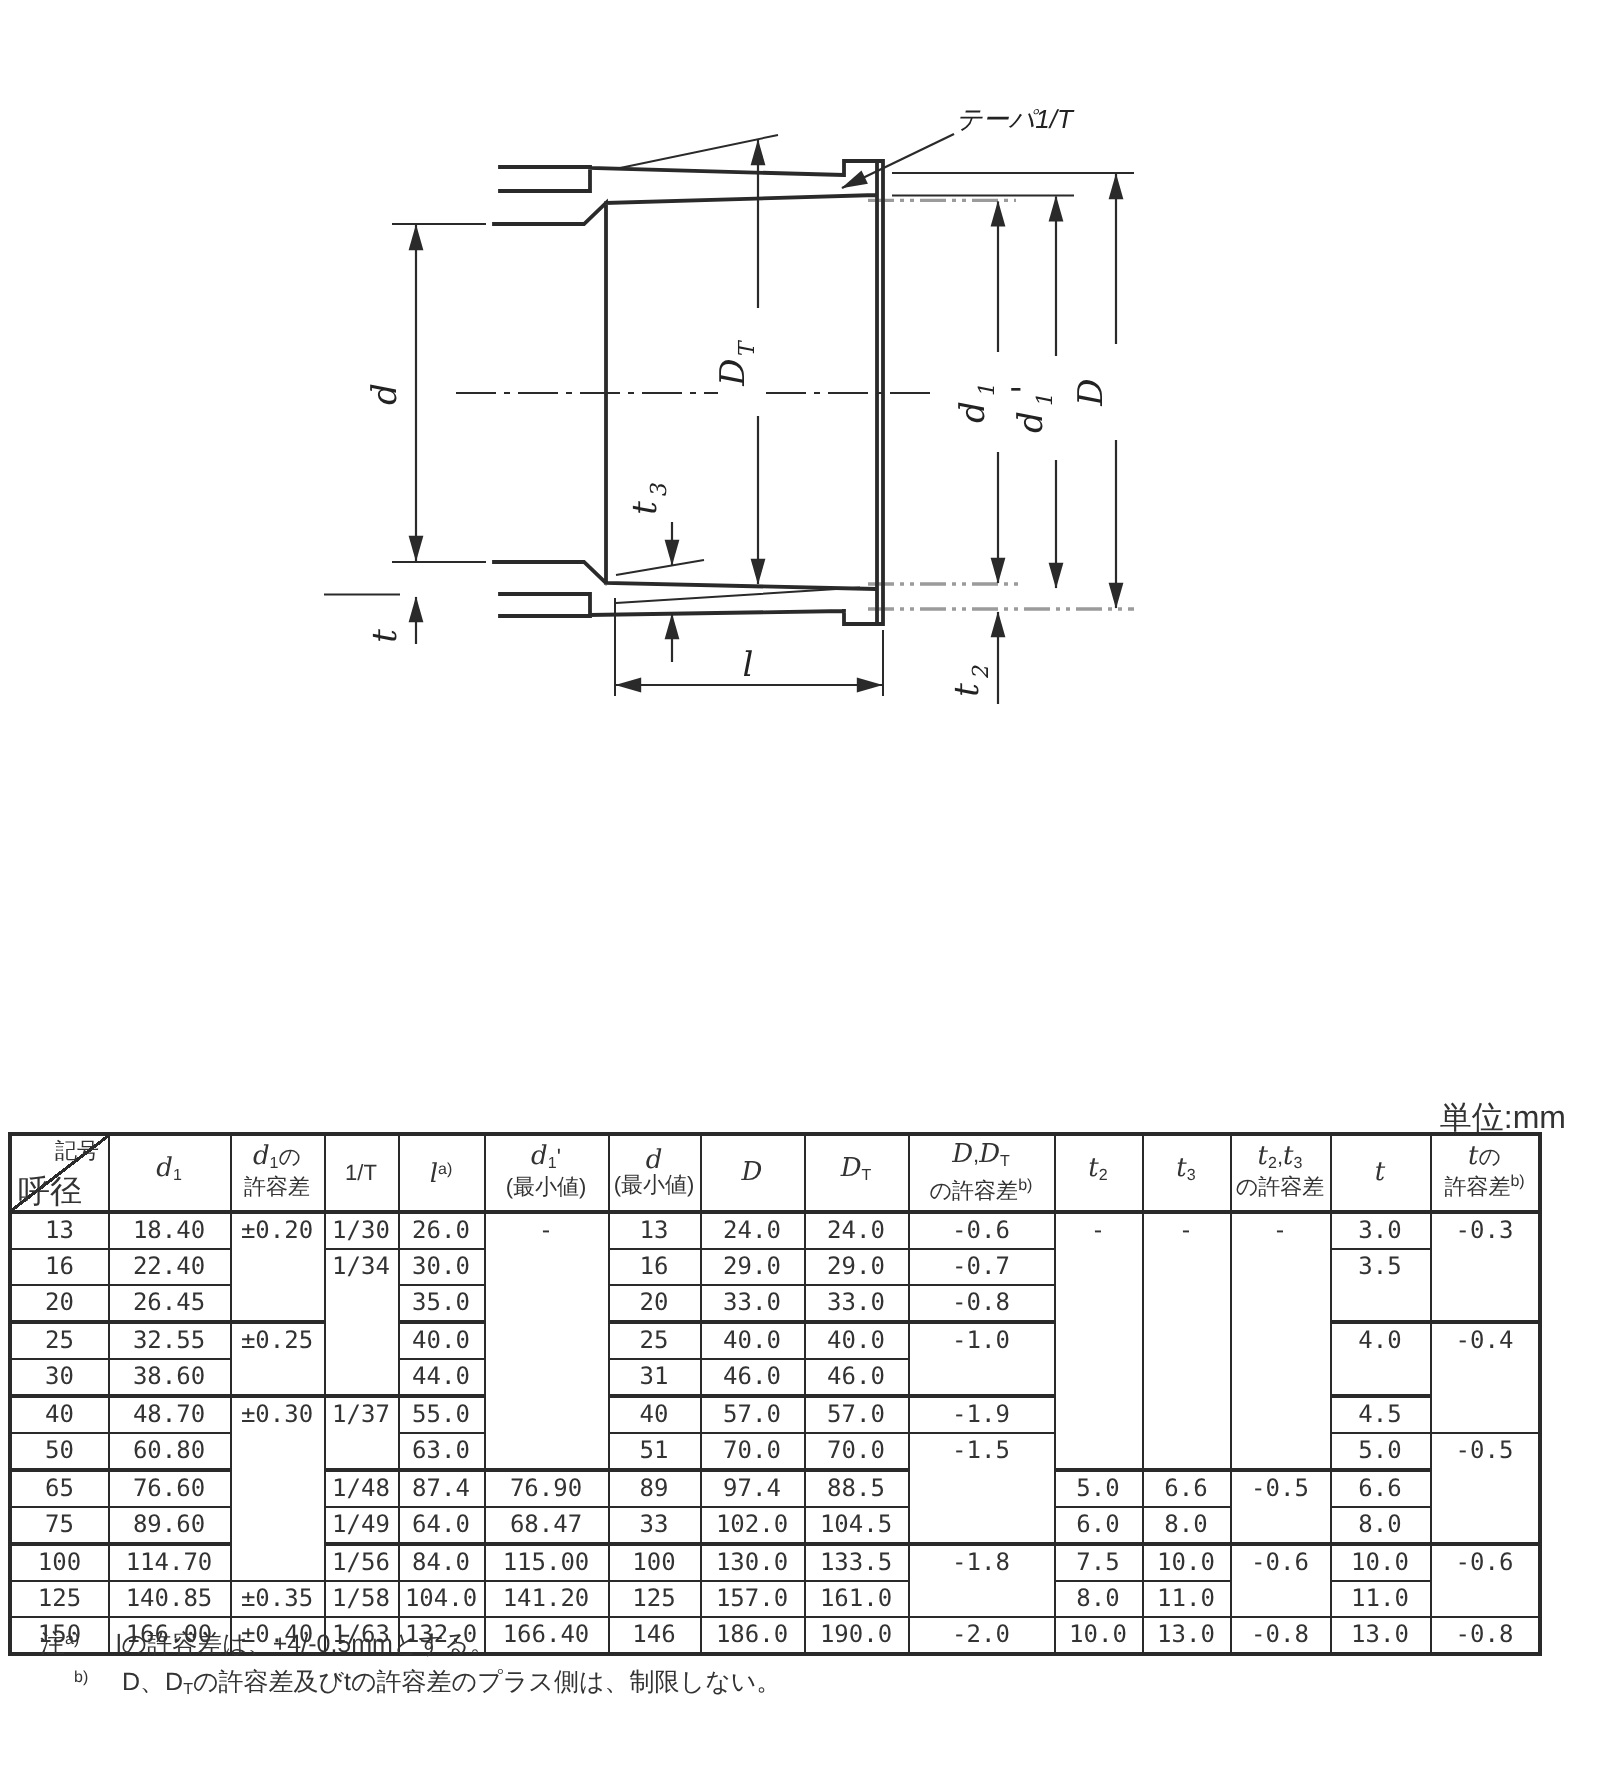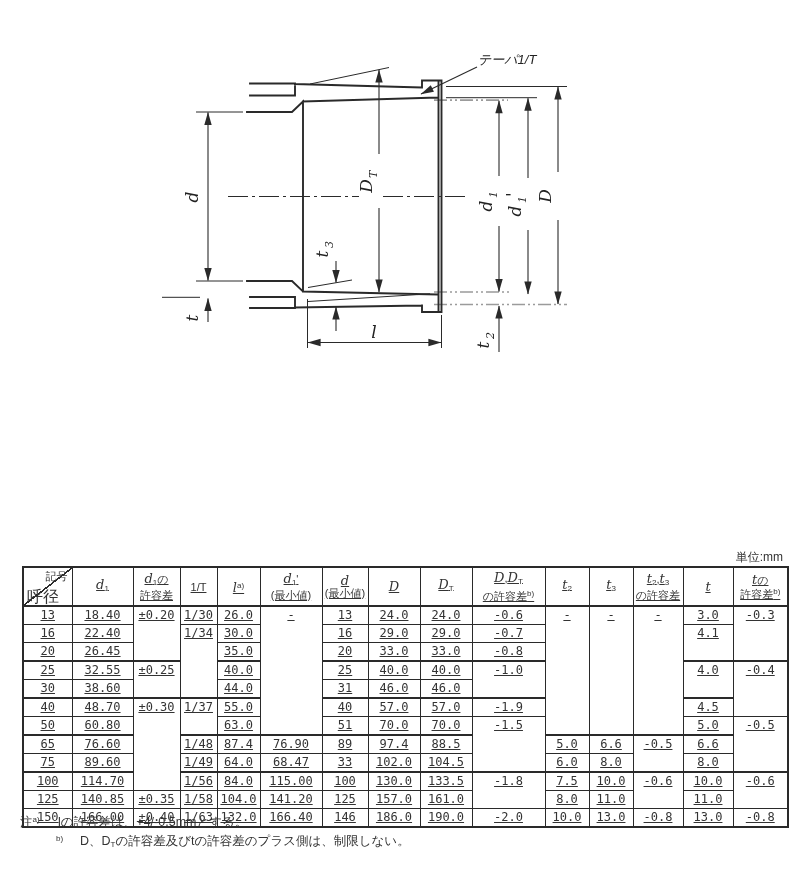--- a/index.html
+++ b/index.html
@@ -13,23 +13,23 @@
   .tl{stroke:#2a2a2a;stroke-width:1;fill:none;}
   .xl{stroke:#2a2a2a;stroke-width:1;fill:none;}
   .gl{stroke:#9b9b9b;stroke-width:1.7;fill:none;}
   .cl{stroke:#2a2a2a;stroke-width:1;fill:none;}
   .dim{stroke:#2a2a2a;stroke-width:1.1;fill:none;}
   .dimtext{font-family:"DejaVu Serif","Liberation Serif",serif;font-style:italic;font-size:17px;fill:#222;}
   .dimsub{font-family:"DejaVu Serif","Liberation Serif",serif;font-style:italic;font-size:11px;fill:#222;}
   .jp{font-family:"Liberation Sans","DejaVu Sans",sans-serif;font-size:13px;fill:#222;font-style:italic;}
   .mask{fill:#fff;}
   
-  #unit{position:absolute;top:549px;right:17px;font-size:12px;color:#333;}
+  #unit{position:absolute;top:549px;right:17px;font-size:16px;color:#333;}
   
-  #spec-table-wrap{position:absolute;left:22px;top:566px;text-decoration:underline;}
+  #spec-table-wrap{position:absolute;left:4px;top:566px;}
   table{border-collapse:collapse;table-layout:fixed;border:2px solid #2a2a2a;}
   th,td{border:1px solid #2a2a2a;padding:0;margin:0;overflow:hidden;}
   thead th{
     height:37px;font-weight:normal;font-size:11px;line-height:12px;
     text-align:center;vertical-align:middle;border-bottom:2px solid #2a2a2a;
   }
   thead th i,tbody td i{font-family:"DejaVu Serif","Liberation Serif",serif;font-style:italic;font-size:13px;}
   sub{font-size:8px;vertical-align:-2px;}
   sup{font-size:8px;vertical-align:4px;}
   tbody td{
@@ -38,21 +38,21 @@
   }
   tr.thick td{border-top:2.5px solid #2a2a2a;}
   th.corner{position:relative;
     background:linear-gradient(to bottom right,transparent calc(50% - 0.8px),#2a2a2a calc(50% - 0.8px) calc(50% + 0.8px),transparent calc(50% + 0.8px));
   }
   th.corner .ctop{position:absolute;top:2px;right:4px;font-size:11px;}
   th.corner .cbot{position:absolute;bottom:2px;left:3px;font-size:16px;}
   
   #notes{position:absolute;left:20px;top:812px;font-size:12.5px;line-height:15.5px;color:#333;}
   .note .np{display:inline-block;min-width:38px;}
-  .note.ind{margin-left:36px;}
+  .note.ind{margin-left:17px;}
   .note.ind .np{min-width:24px;}
 </style>
 </head>
 <body>
 
 <svg id="drawing" width="800" height="440" viewBox="0 0 800 440">
   <defs>
     <marker id="ar" markerUnits="userSpaceOnUse" markerWidth="15" markerHeight="9" refX="13.6" refY="4.5" orient="auto-start-reverse">
       <path d="M14,4.5 L1,0.8 L1,8.2 Z" fill="#2a2a2a"></path>
     </marker>
@@ -192,21 +192,21 @@
         </tr>
         <tr>
           <td>16</td>
           <td>22.40</td>
           <td rowspan="4">1/34</td>
           <td>30.0</td>
           <td>16</td>
           <td>29.0</td>
           <td>29.0</td>
           <td>-0.7</td>
-          <td rowspan="2">4.1</td>
+          <td rowspan="2">3.5</td>
         </tr>
         <tr>
           <td>20</td>
           <td>26.45</td>
           <td>35.0</td>
           <td>20</td>
           <td>33.0</td>
           <td>33.0</td>
           <td>-0.8</td>
         </tr>

